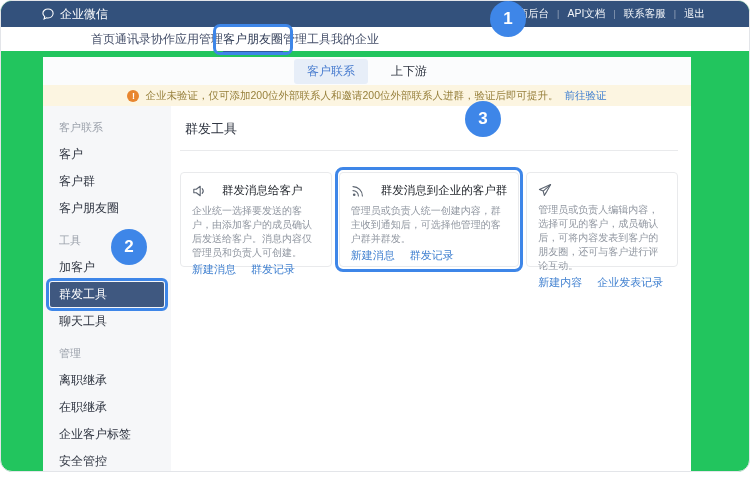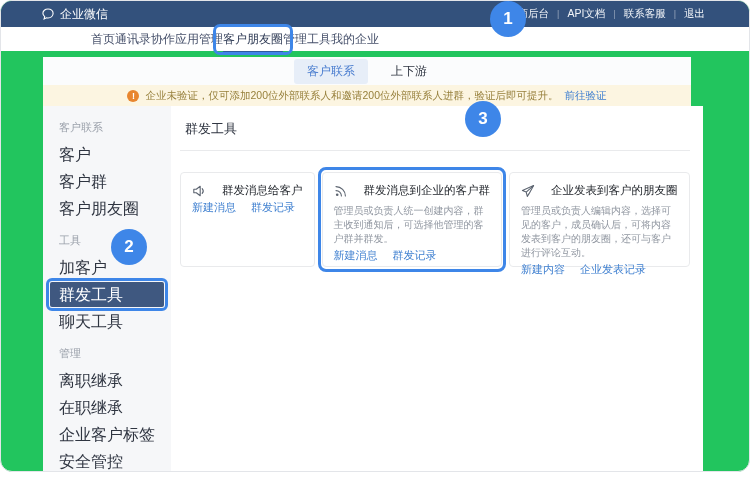--- a/index.html
+++ b/index.html
@@ -52,21 +52,21 @@
     width: 12px; height: 12px; border-radius: 50%; background: #e8862f;
     color: #fff; font-size: 9px; font-weight: bold;
     display: flex; align-items: center; justify-content: center; flex: 0 0 auto;
   }
   .banner-link { color: #4080d0; cursor: pointer; }
   
   .content { display: flex; height: 395px; }
   .sidebar { width: 128px; background: #f6f7f9; padding-top: 8px; flex: 0 0 auto; }
   .side-header { height: 27px; line-height: 27px; padding-left: 16px; font-size: 11px; color: #9ba1ab; }
   .side-group + .side-group { margin-top: 5px; }
-  .side-item { height: 27px; line-height: 27px; padding-left: 16px; font-size: 16px; color: #2f3541; cursor: pointer; }
+  .side-item { height: 27px; line-height: 27px; padding-left: 16px; font-size: 12px; color: #2f3541; cursor: pointer; }
   .side-item.selected {
     position: relative; margin: 1px 7px; height: 25px; line-height: 25px;
     padding-left: 9px; background: #3f5880; color: #fff; border-radius: 2px;
   }
   .main { flex: 1; background: #fff; padding: 10px 13px 0 9px; }
   .main-title { font-size: 13px; font-weight: normal; color: #2f3541; padding: 4px 5px 12px; }
   .main-divider { height: 1px; background: #e9eaec; }
   .cards { display: flex; gap: 7px; margin-top: 21px; }
   .card {
     flex: 1; position: relative; background: #fff;
@@ -184,20 +184,21 @@
           <div class="card">
             <div class="card-title">
               <span class="icon14">
                 <svg viewBox="0 0 14 14" width="14" height="14">
                   <path d="M1.8 5.3v3.4h2.5l3.9 3V2.3l-3.9 3H1.8z" fill="none" stroke="#5c6470" stroke-width="1.1" stroke-linejoin="round"></path>
                   <path d="M10.2 4.6a3.6 3.6 0 0 1 0 4.8" fill="none" stroke="#5c6470" stroke-width="1.1" stroke-linecap="round"></path>
                 </svg>
               </span>
               <span>群发消息给客户</span>
             </div>
+            <div class="card-desc">企业统一选择要发送的客户，由添加客户的成员确认后发送给客户。消息内容仅管理员和负责人可创建。</div>
             <div class="card-links">
               <span>新建消息</span>
               <span>群发记录</span>
             </div>
           </div>
 
           <div class="card highlighted">
             <span class="anno-box anno-card"></span>
             <div class="card-title">
               <span class="icon14">
@@ -217,21 +218,20 @@
           </div>
 
           <div class="card">
             <div class="card-title">
               <span class="icon14">
                 <svg viewBox="0 0 14 14" width="14" height="14">
                   <path d="M12.6 1.6L1.4 6.4l3.8 1.7 1.1 4.3 1.9-3 4.4-7.8z" fill="none" stroke="#5c6470" stroke-width="1.1" stroke-linejoin="round"></path>
                   <path d="M5.2 8.1l7.4-6.5" fill="none" stroke="#5c6470" stroke-width="1.1"></path>
                 </svg>
               </span>
-              <span>企业发表到客户的朋友圈</span>
             </div>
             <div class="card-desc">管理员或负责人编辑内容，选择可见的客户，成员确认后，可将内容发表到客户的朋友圈，还可与客户进行评论互动。</div>
             <div class="card-links">
               <span>新建内容</span>
               <span>企业发表记录</span>
             </div>
           </div>
 
         </div>
       </main>

